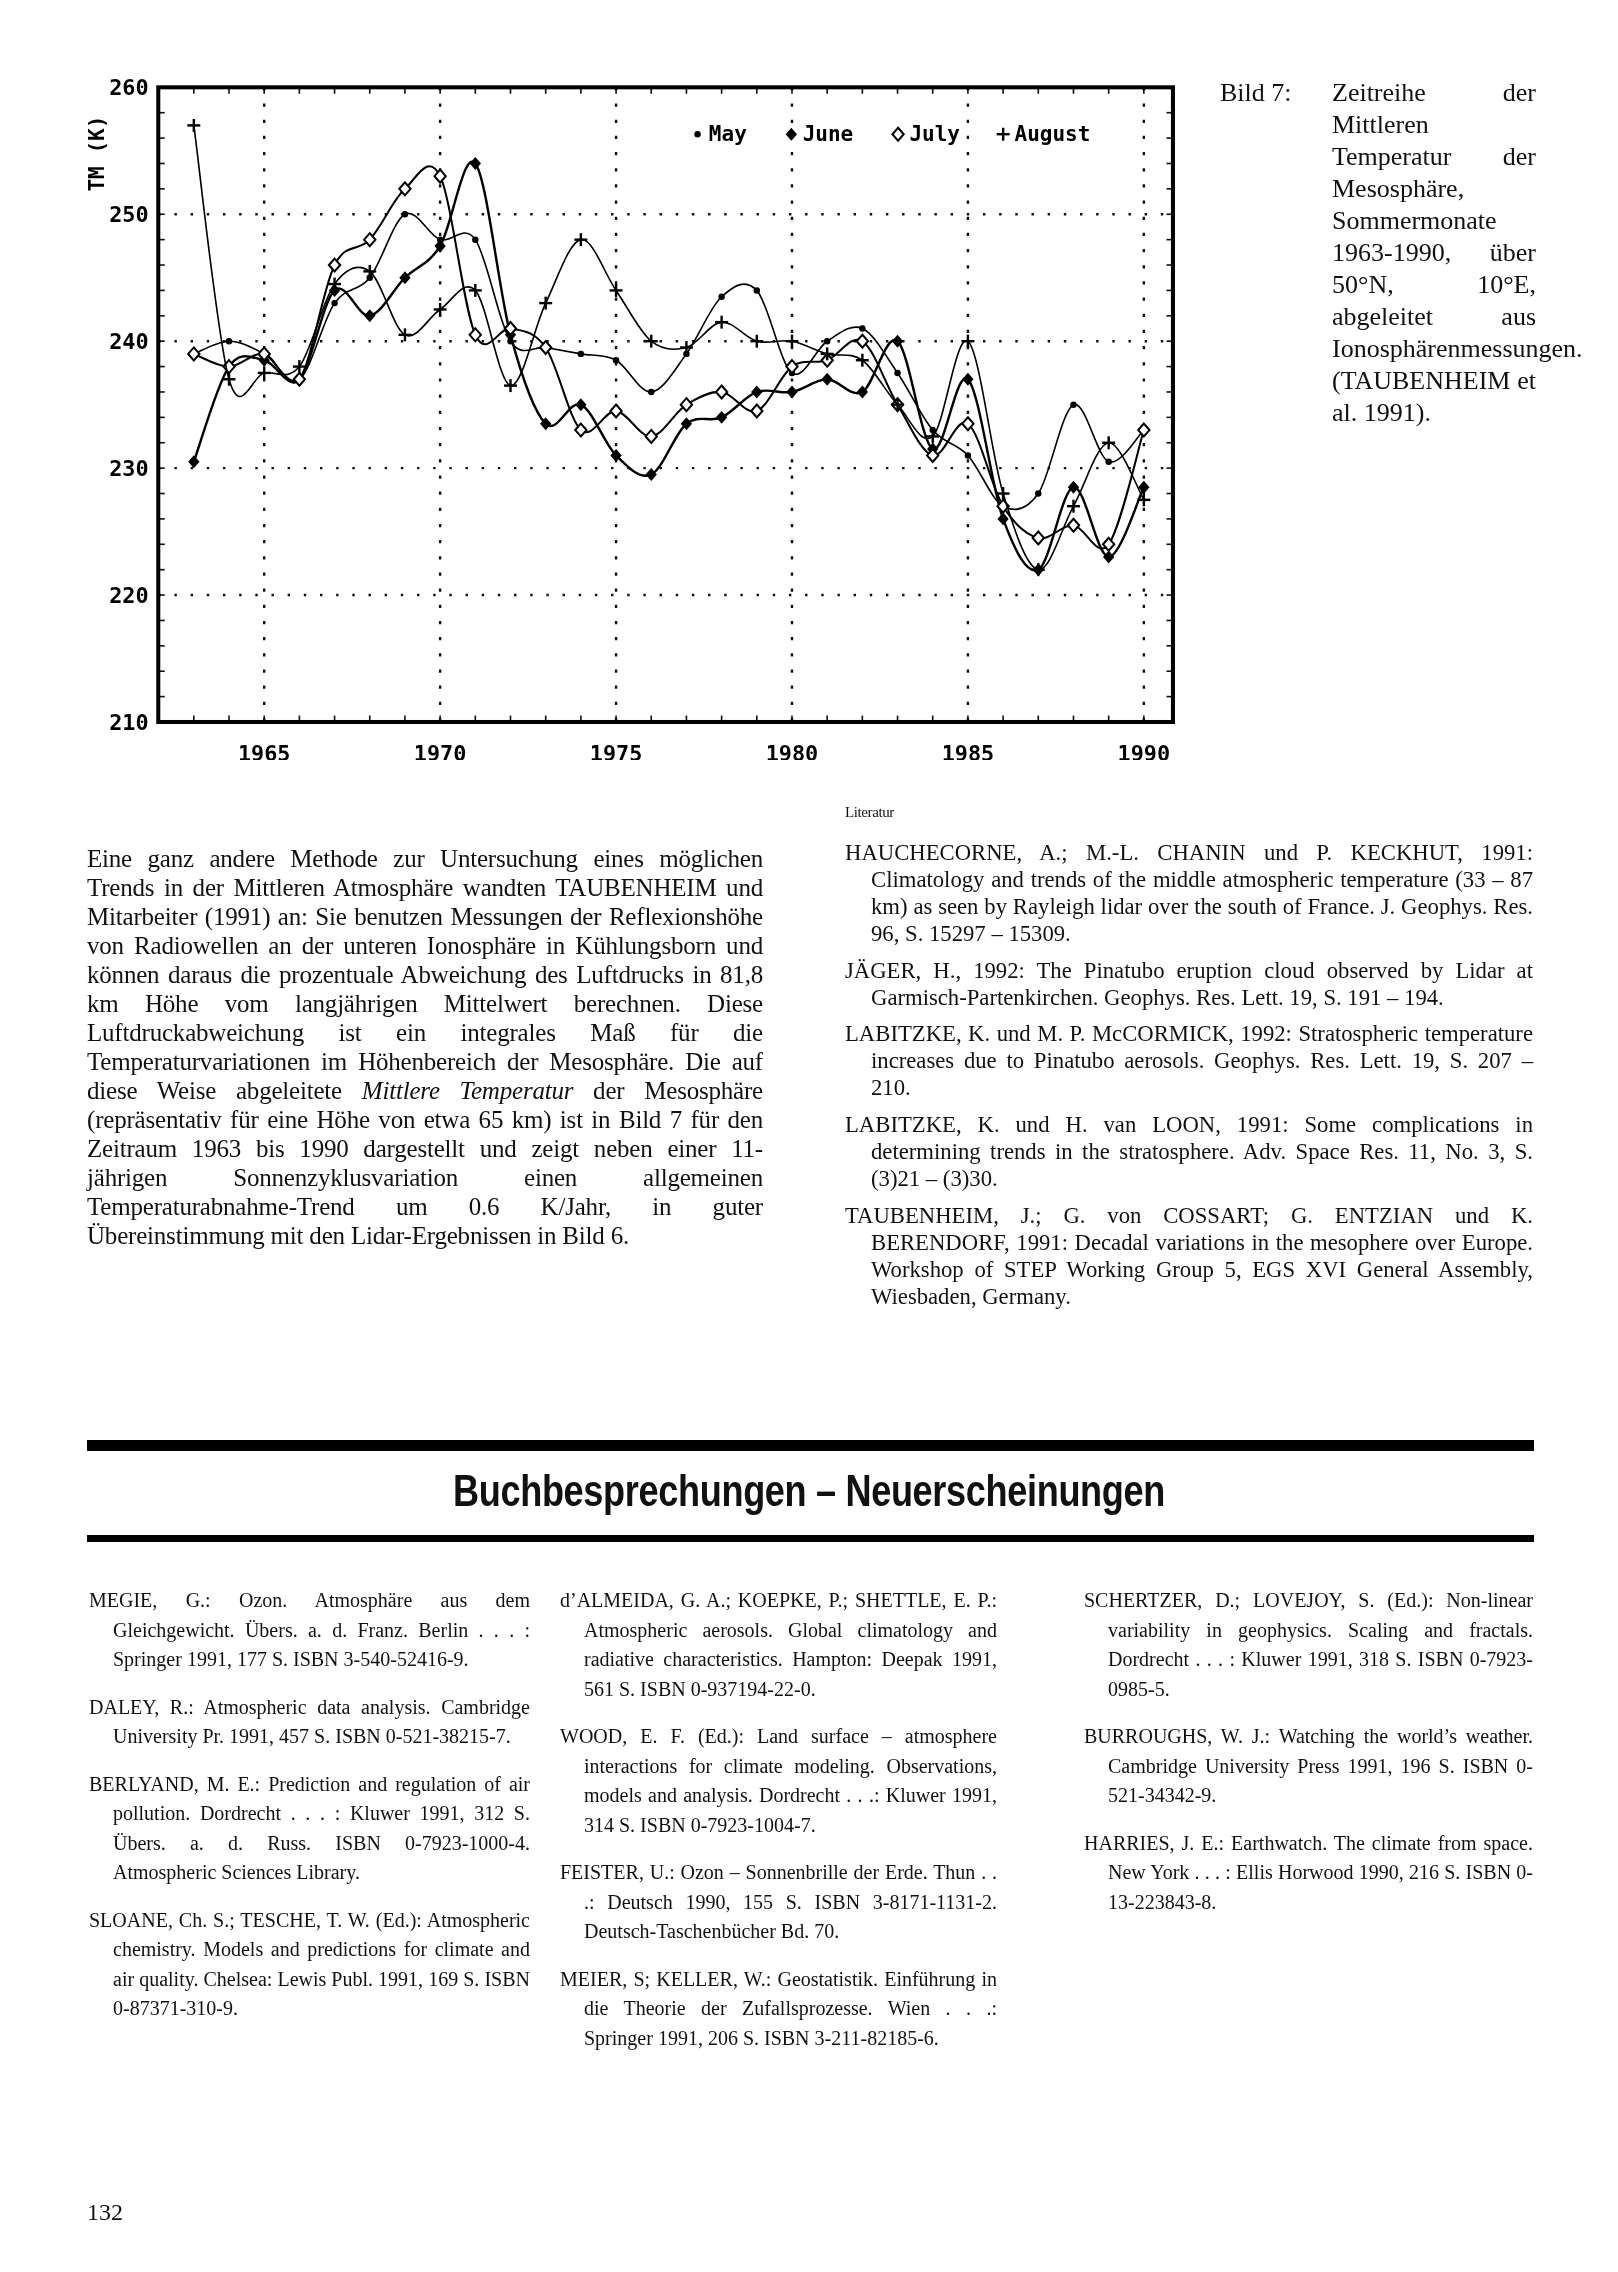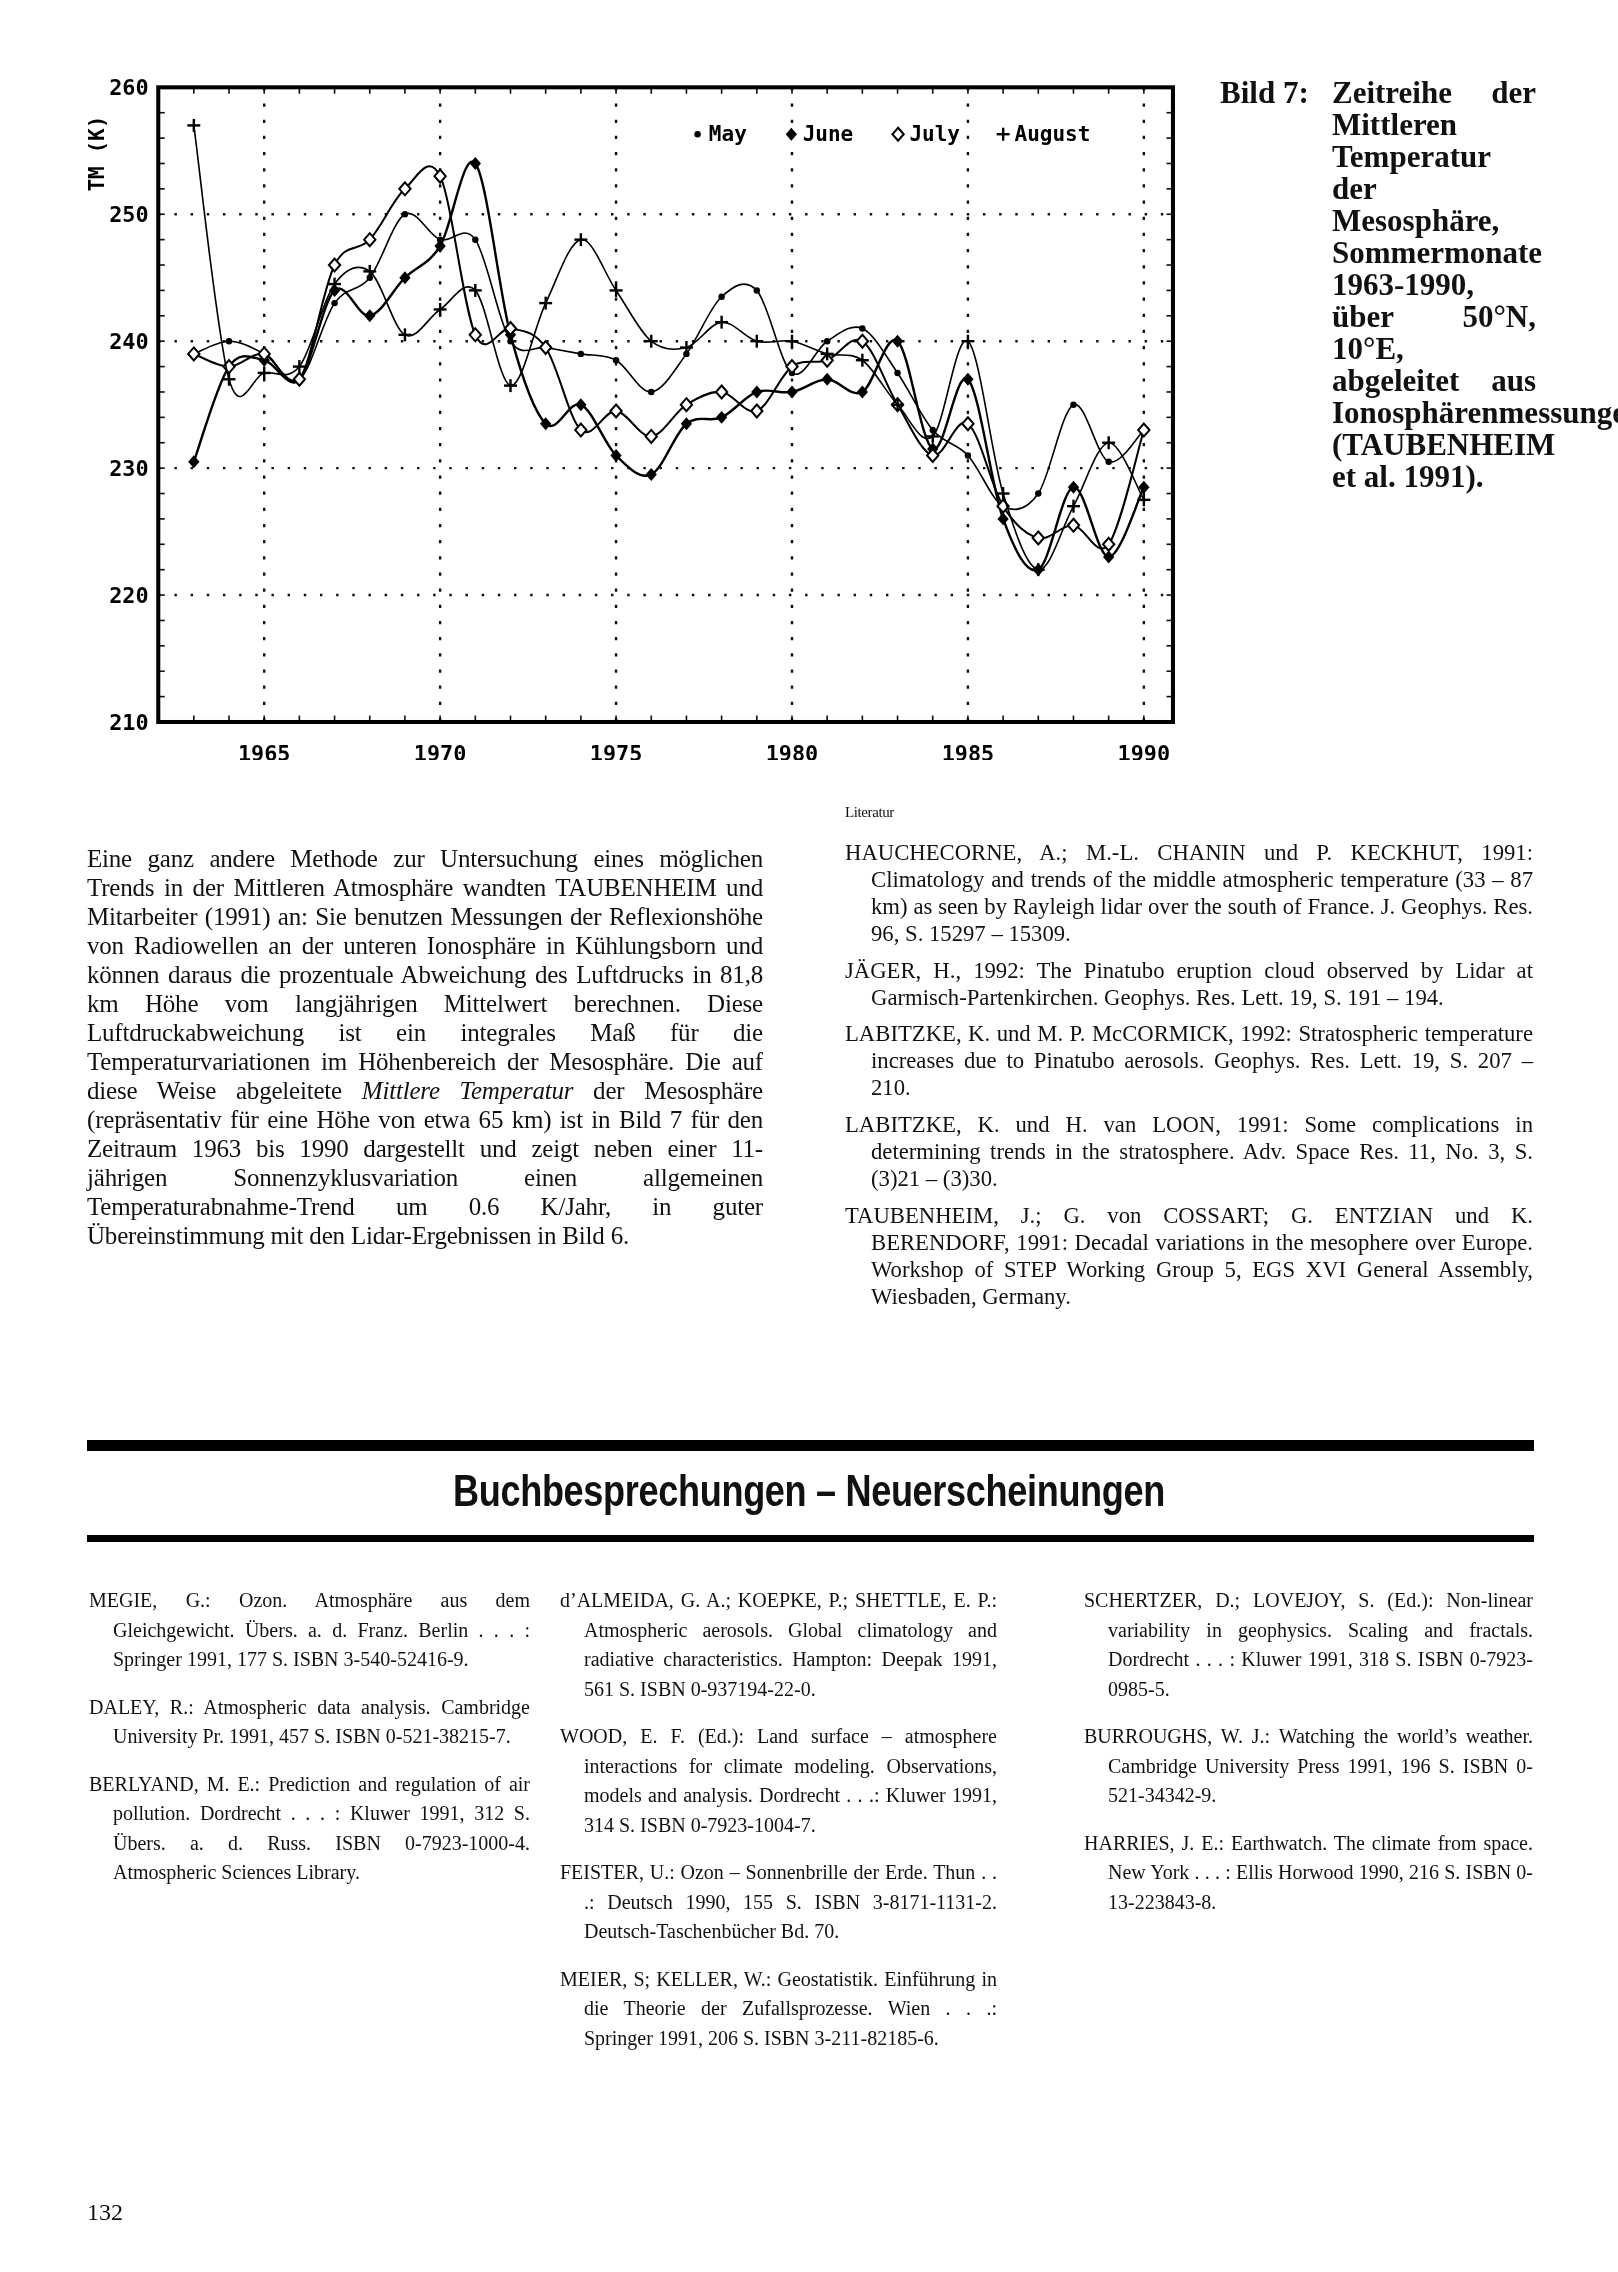--- a/index.html
+++ b/index.html
@@ -1,19 +1,19 @@
 <!DOCTYPE html>
 <html style="font-size:13px"><head>
 <meta charset="utf-8">
 <style>
   html,body{margin:0;padding:0;background:#fff;}
   body{width:1618px;height:2273px;position:relative;font-family:"Liberation Serif","DejaVu Serif",serif;color:#111;overflow:hidden;}
   .abs{position:absolute;}
   #chart-svg{position:absolute;left:0;top:0;}
-  .caption{left:1220px;top:77px;width:316px;font-size:31px;line-height:32px;font-weight:bold;}
+  .caption{left:1220px;top:77px;width:316px;font-size:26px;line-height:32px;}
   .caption .lbl{position:absolute;left:0;top:0;}
   .caption .txt{margin-left:112px;text-align:justify;}
   .body-text{left:87px;top:844px;width:676px;font-size:25px;line-height:29px;text-align:justify;letter-spacing:-0.2px;}
   .body-text em{}
   .lit{left:845px;top:799px;width:688px;font-size:22.7px;line-height:27px;}
   .lit h3{font-size:15px;margin:0 0 13px 0;font-weight:normal;letter-spacing:-0.4px;}
   .ref{padding-left:26px;text-indent:-26px;margin:0 0 9.7px 0;text-align:justify;}
   .rule{background:#000;left:87px;width:1447px;}
   .section-title{left:0;width:1618px;top:1466px;text-align:center;font-family:"Liberation Sans","DejaVu Sans",sans-serif;font-weight:bold;font-size:44px;transform:scaleX(0.82);transform-origin:809px 0;letter-spacing:-0.4px;}
   .books{top:1586px;font-family:Liberation Serif, serif;font-size:20px;line-height:29.5px;}
@@ -337,20 +337,21 @@
 </div>
 
 <div class="abs rule" style="top:1440px;height:11.3px;"></div>
 <div class="abs section-title">Buchbesprechungen – Neuerscheinungen</div>
 <div class="abs rule" style="top:1535px;height:7.3px;"></div>
 
 <div class="abs books col1">
   <p class="book">MEGIE, G.: Ozon. Atmosphäre aus dem Gleichgewicht. Übers. a. d. Franz. Berlin . . . : Springer 1991, 177 S. ISBN 3-540-52416-9.</p>
   <p class="book">DALEY, R.: Atmospheric data analysis. Cambridge University Pr. 1991, 457 S. ISBN 0-521-38215-7.</p>
   <p class="book">BERLYAND, M. E.: Prediction and regulation of air pollution. Dordrecht . . . : Kluwer 1991, 312 S. Übers. a. d. Russ. ISBN 0-7923-1000-4. Atmospheric Sciences Library.</p>
+  <p class="book">SLOANE, Ch. S.; TESCHE, T. W. (Ed.): Atmospheric chemistry. Models and predictions for climate and air quality. Chelsea: Lewis Publ. 1991, 169 S. ISBN 0-87371-310-9.</p>
 </div>
 <div class="abs books col2">
   <p class="book">d’ALMEIDA, G. A.; KOEPKE, P.; SHETTLE, E. P.: Atmospheric aerosols. Global climatology and radiative characteristics. Hampton: Deepak 1991, 561 S. ISBN 0-937194-22-0.</p>
   <p class="book">WOOD, E. F. (Ed.): Land surface – atmosphere interactions for climate modeling. Observations, models and analysis. Dordrecht . . .: Kluwer 1991, 314 S. ISBN 0-7923-1004-7.</p>
   <p class="book">FEISTER, U.: Ozon – Sonnenbrille der Erde. Thun . . .: Deutsch 1990, 155 S. ISBN 3-8171-1131-2. Deutsch-Taschenbücher Bd. 70.</p>
   <p class="book">MEIER, S; KELLER, W.: Geostatistik. Einführung in die Theorie der Zufallsprozesse. Wien . . .: Springer 1991, 206 S. ISBN 3-211-82185-6.</p>
 </div>
 <div class="abs books col3">
   <p class="book">SCHERTZER, D.; LOVEJOY, S. (Ed.): Non-linear variability in geophysics. Scaling and fractals. Dordrecht . . . : Kluwer 1991, 318 S. ISBN 0-7923-0985-5.</p>
   <p class="book">BURROUGHS, W. J.: Watching the world’s weather. Cambridge University Press 1991, 196 S. ISBN 0-521-34342-9.</p>

